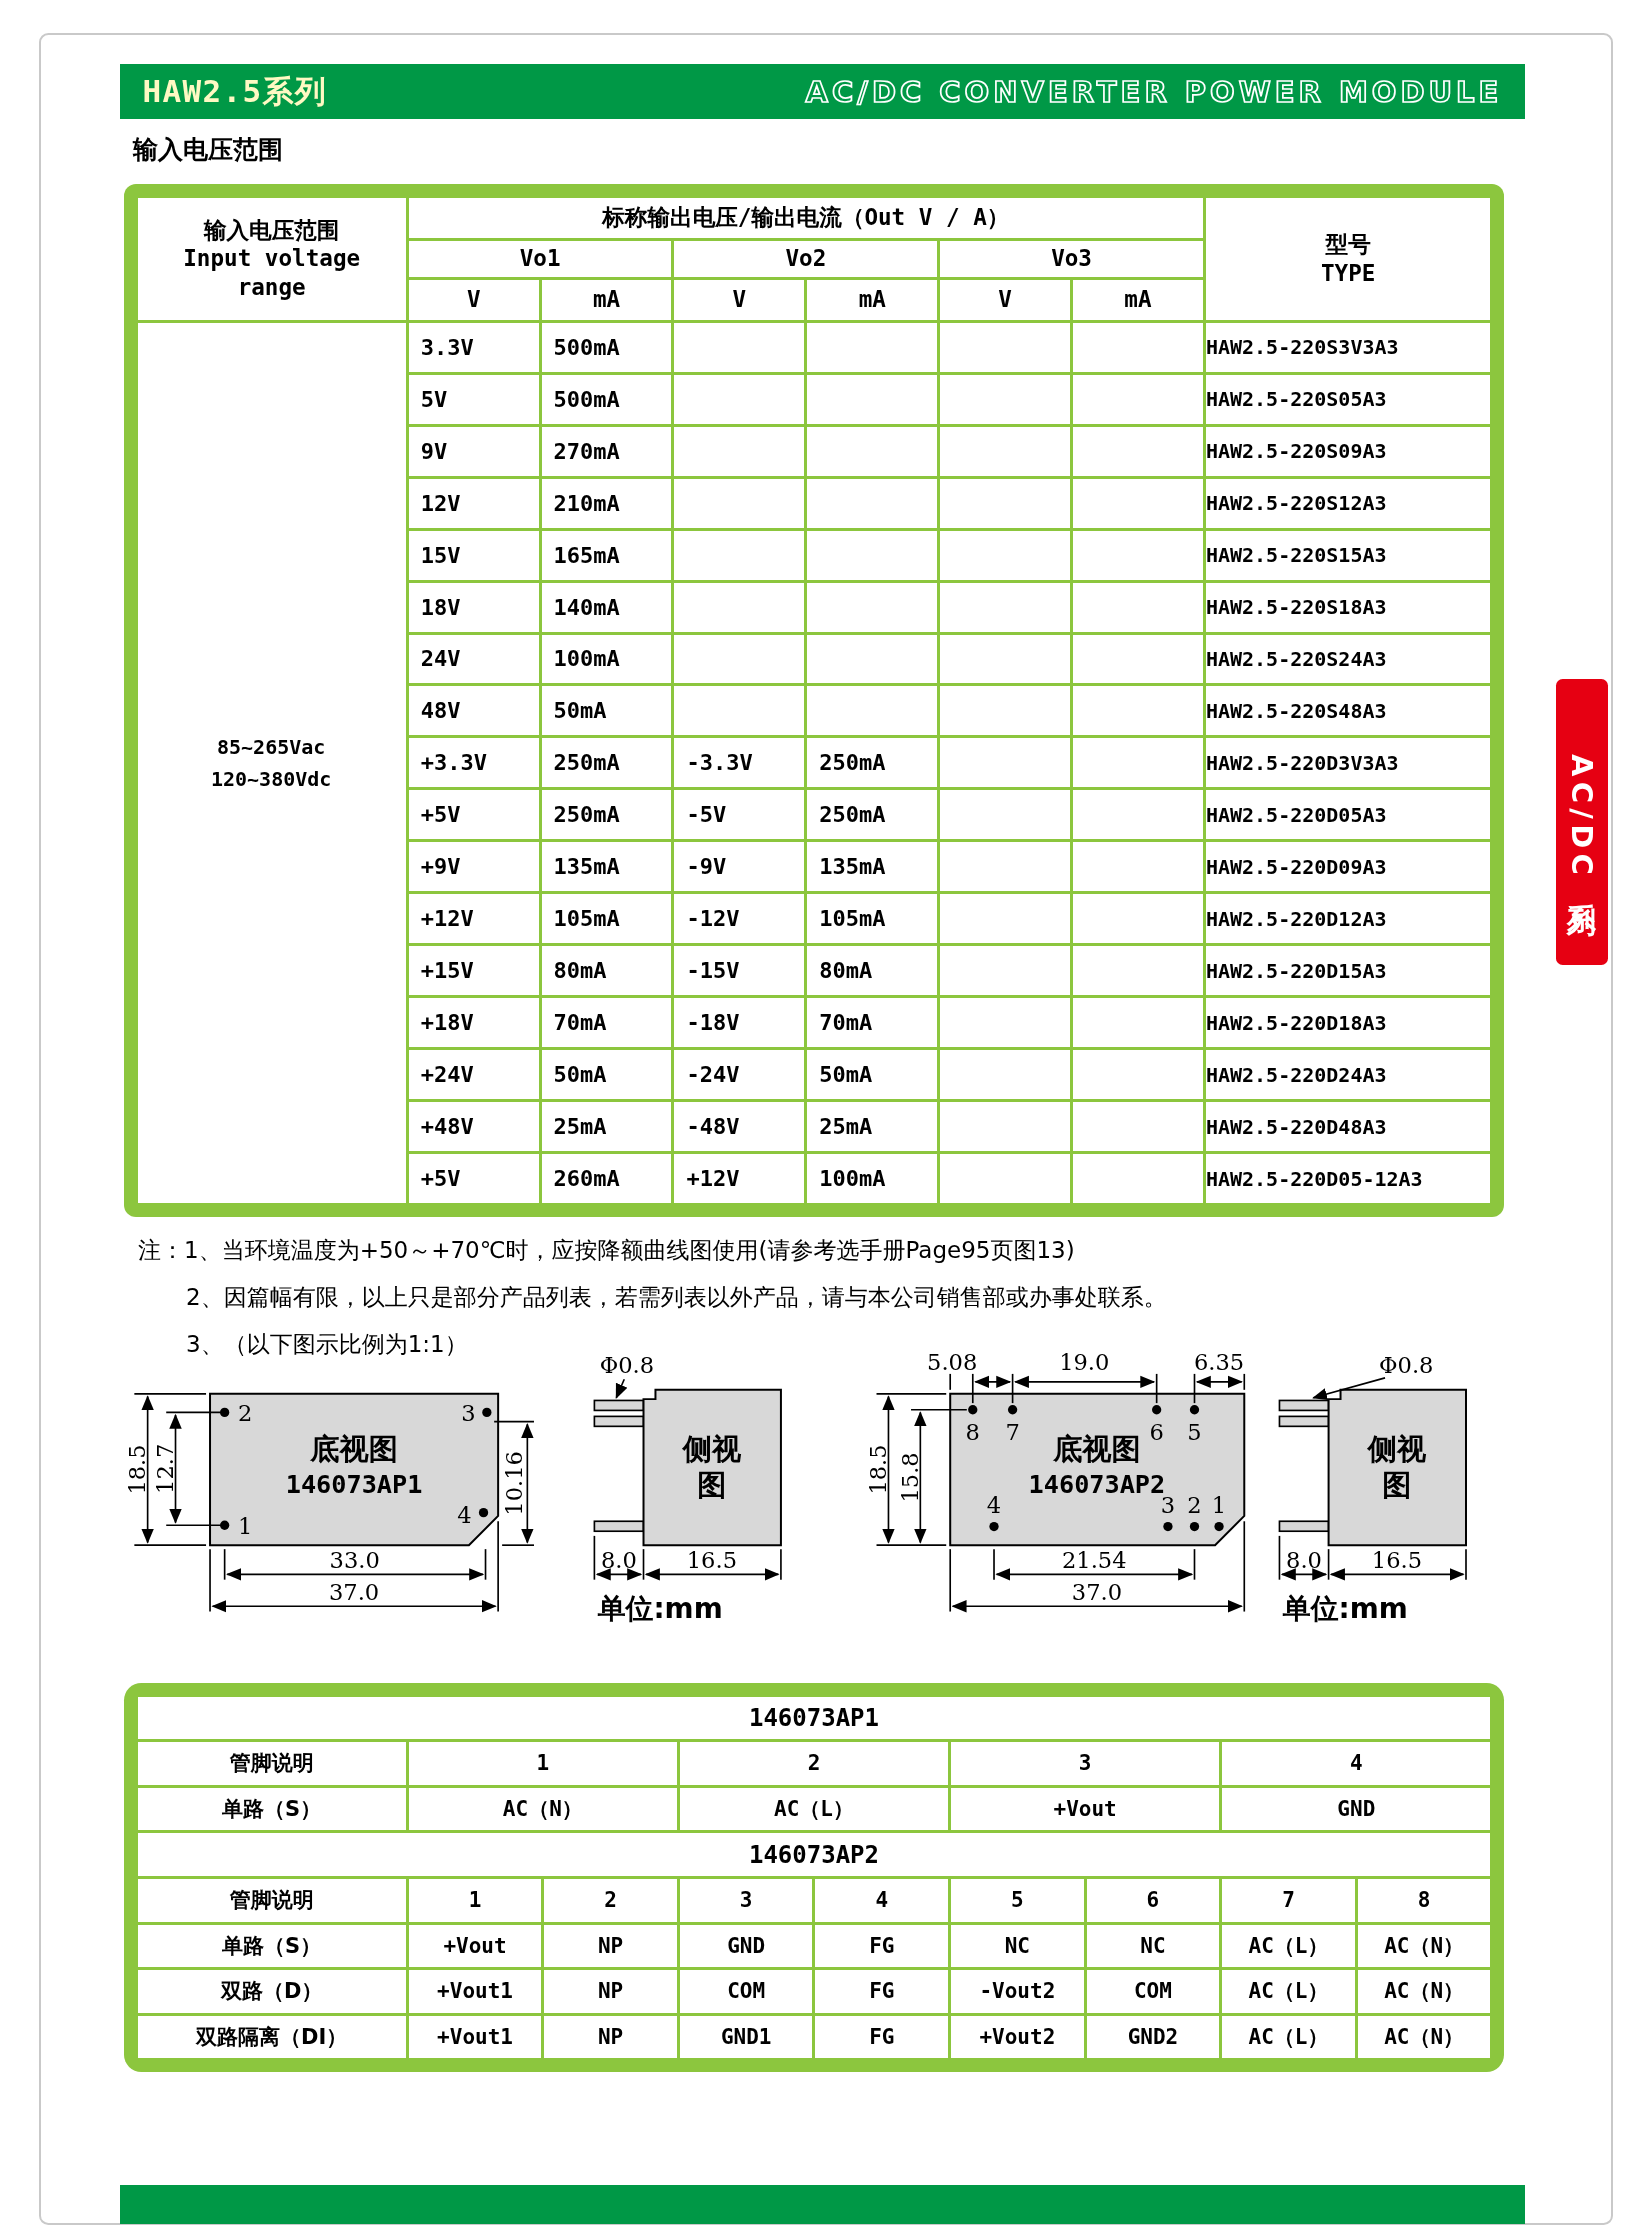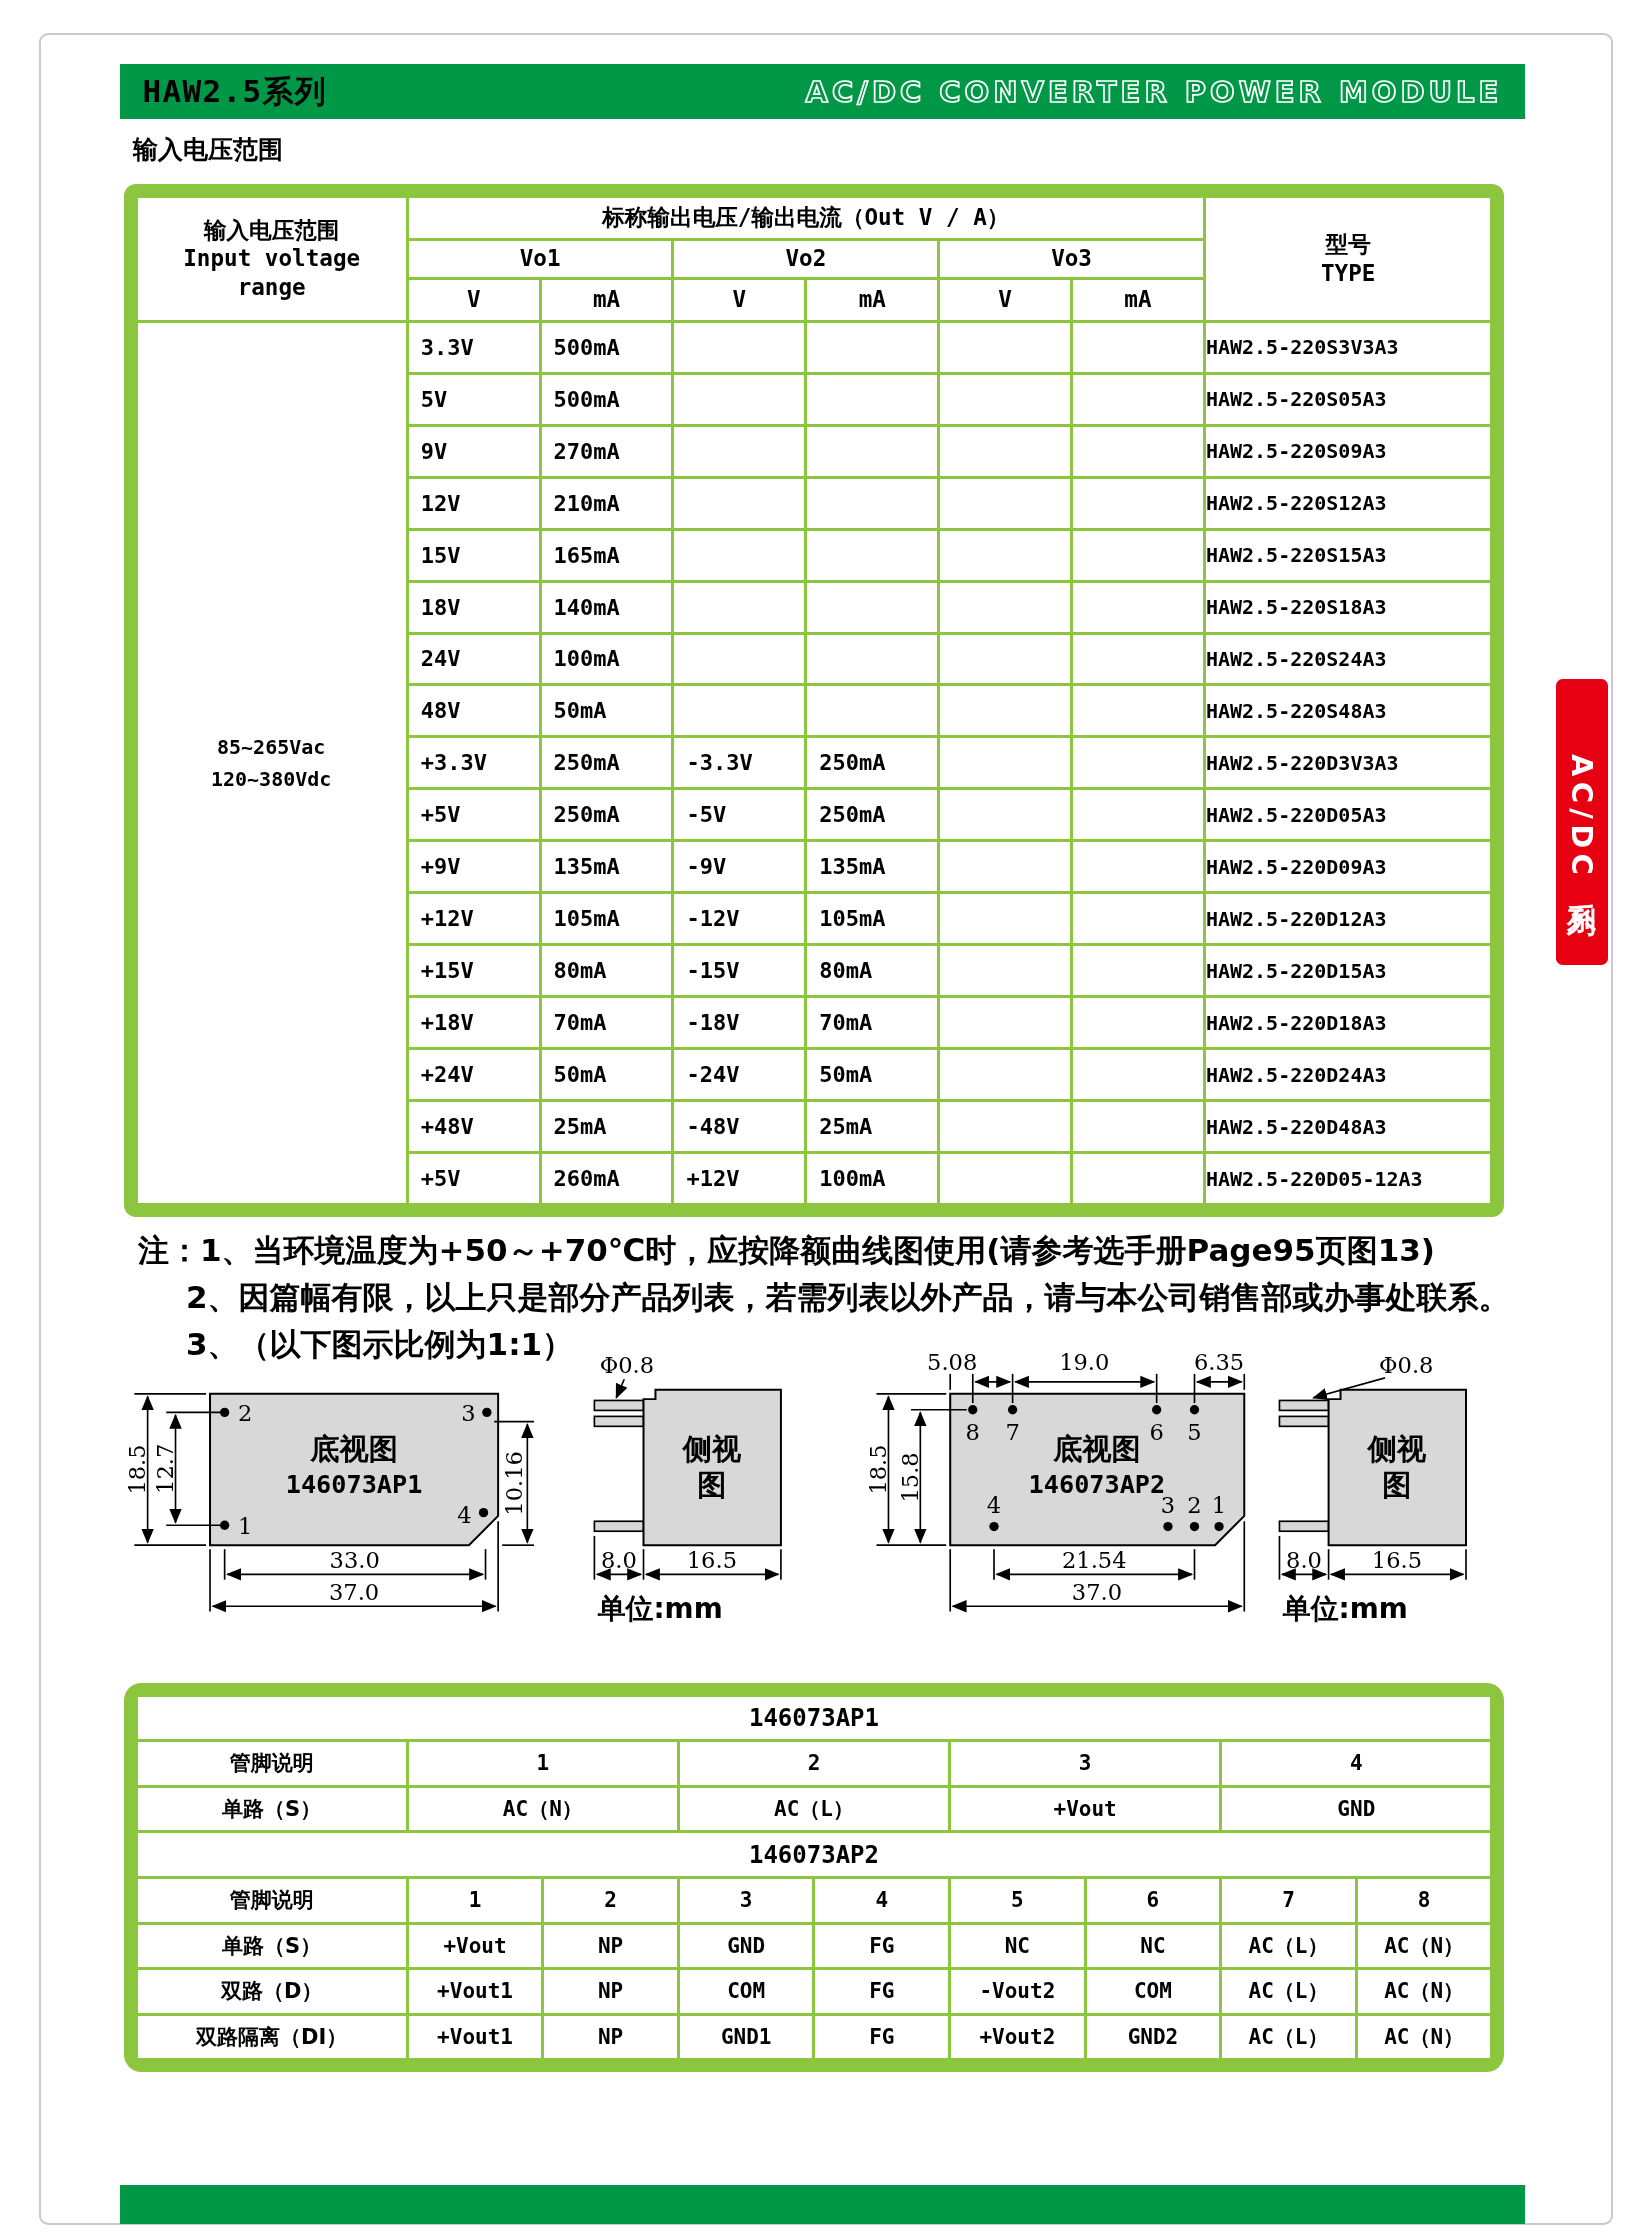--- a/index.html
+++ b/index.html
@@ -9,21 +9,21 @@
   body{margin:0;background:#fff;}
   .page{position:relative;width:1650px;height:2239px;background:#fff;
         font-family:"DejaVu Sans","Liberation Sans",sans-serif;color:#000;overflow:hidden;}
   .frame{position:absolute;left:39px;top:33px;width:1574px;height:2192px;
          border:2px solid #c9c9c9;border-radius:9.3px;}
 
   
   .header-bar{position:absolute;left:120px;top:64px;width:1405px;height:55px;
               background:var(--green);display:flex;align-items:center;
               justify-content:space-between;padding:0 22.6px;}
-  .header-series{color:#000000;font-size:31px;font-weight:bold;letter-spacing:1.3px;
+  .header-series{color:#fef9c3;font-size:31px;font-weight:bold;letter-spacing:1.3px;
                  font-family:"DejaVu Sans Mono","Liberation Mono",monospace;}
   .header-title{font-size:29px;font-weight:bold;letter-spacing:4px;color:transparent;
                 -webkit-text-stroke:1.7px #fff;white-space:nowrap;}
   .section-title{position:absolute;left:133px;top:133px;font-size:25px;font-weight:bold;}
 
   
   .product-table-wrap{position:absolute;left:124px;top:184px;width:1380px;height:1033px;
                       background:var(--lime);border-radius:12px;padding:10.6px;}
   table.product{width:100%;height:100%;border-collapse:collapse;table-layout:fixed;
                 background:var(--lime);}
@@ -36,21 +36,21 @@
   .product td.type-cell{font-size:20px;padding-left:0;}
 
   
   .side-tab{position:absolute;left:1556px;top:679px;width:52px;height:286px;
             background:var(--red);border-radius:6.6px;color:#fff;
             writing-mode:vertical-rl;text-orientation:mixed;
             display:flex;align-items:center;justify-content:center;
             font-size:29px;font-weight:bold;letter-spacing:5.3px;}
 
   
-  .notes{position:absolute;left:138px;top:1227px;font-size:31px;font-weight:700;
+  .notes{position:absolute;left:138px;top:1227px;font-size:23px;font-weight:400;
          line-height:47px;white-space:nowrap;}
   .note-indent{padding-left:48px;}
 
   
   .drawings{position:absolute;left:124px;top:1350px;width:1436px;height:312px;}
   .shape{fill:var(--gray);stroke:#000;stroke-width:3;}
   .lead{fill:var(--gray);stroke:#000;stroke-width:2.5;}
   .pin-dot{fill:#000;}
   .dim{stroke:#000;stroke-width:2.5;fill:none;}
   text.num{font-size:34px;font-family:"DejaVu Serif","Liberation Serif",serif;fill:#000;}

